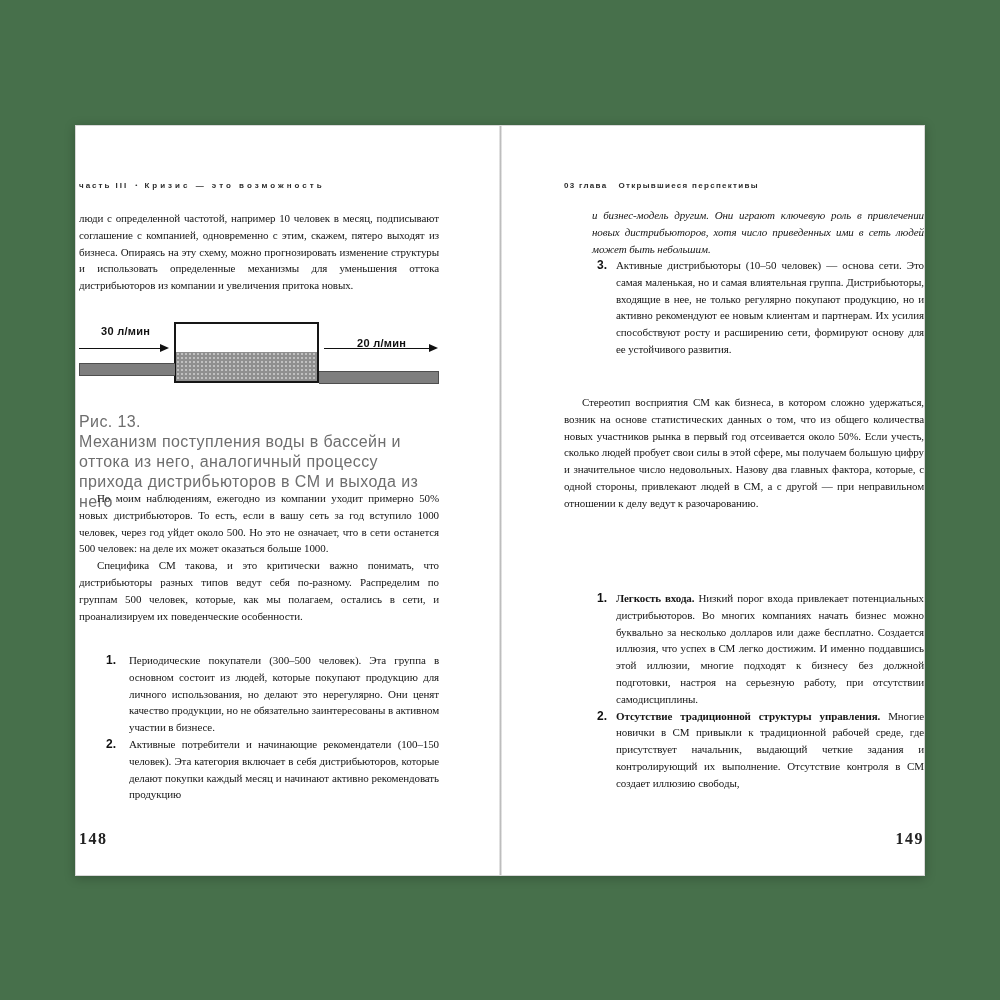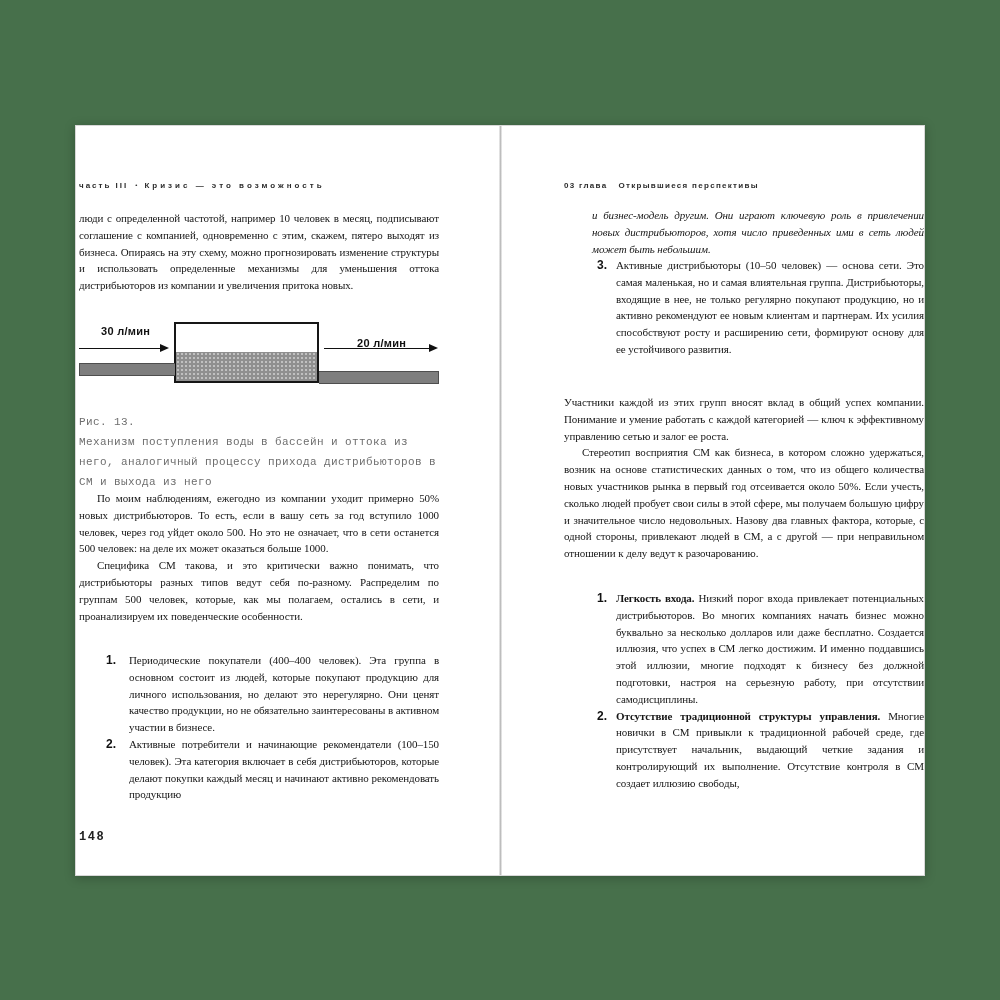--- a/index.html
+++ b/index.html
@@ -67,21 +67,21 @@
     background-color:#8f8f8f;
     background-image:radial-gradient(#c0c0c0 0.9px, rgba(0,0,0,0) 1px);
     background-size:4px 4px;
   }
   .pipe{position:absolute;background:#7e7e7e;border:1px solid #4e4e4e;box-sizing:border-box;}
   .pipe-l{left:0;top:42px;width:96px;height:13px;border-right:none;}
   .pipe-r{left:240px;top:50px;width:120px;height:13px;border-left:none;}
 
   
   .caption{
-    top:286px;font-family:Liberation Mono, monospace;font-size:11px;
+    top:286px;font-family:Liberation Sans, sans-serif;font-size:16px;
     color:#6e6e6e;letter-spacing:0.4px;line-height:20px;
   }
 
   
   .paras-l{top:364px;}
   .list-l{top:526px;}
   .tail-r{top:81px;}
   .tail-r .body{margin-left:28px;font-style:italic;}
   .item3-r{top:131px;}
   .paras-r{top:268px;}
@@ -92,21 +92,21 @@
   .num{
     position:absolute;left:27px;top:1px;
     font-family:"Liberation Sans",sans-serif;font-size:12px;font-weight:bold;color:#111;
   }
   .page.right .li{padding-left:52px;}
   .page.right .num{left:33px;}
   .lead{font-weight:bold;margin-top:16px;}
 
   
   .pagenum{
-    top:704px;font-family:Liberation Mono, monospace;font-size:12px;
+    top:704px;font-family:Liberation Serif, serif;font-size:16px;
     font-weight:bold;color:#222;letter-spacing:1.5px;
   }
   .pagenum.rightnum{text-align:right;}
 </style>
 </head>
 <body>
 
 <div class="spread">
 
   <section class="page left">
@@ -134,21 +134,21 @@
     </div>
 
     <div class="blk paras-l">
       <p class="body indent">По моим наблюдениям, ежегодно из компании уходит примерно 50% новых дистрибьюторов. То есть, если в вашу сеть за год вступило 1000 человек, через год уйдет около 500. Но это не означает, что в сети останется 500 человек: на деле их может оказаться больше 1000.</p>
       <p class="body indent">Специфика СМ такова, и это критически важно понимать, что дистрибьюторы разных типов ведут себя по-разному. Распределим по группам 500 человек, которые, как мы полагаем, остались в сети, и проанализируем их поведенческие особенности.</p>
     </div>
 
     <div class="blk list-l">
       <div class="li">
         <span class="num">1.</span>
-        <p class="body">Периодические покупатели (400–400 человек). Эта группа в основном состоит из людей, которые покупают продукцию для личного использования, но делают это нерегулярно. Они ценят качество продукции, но не обязательно заинтересованы в активном участии в бизнесе.</p>
+        <p class="body">Периодические покупатели (300–500 человек). Эта группа в основном состоит из людей, которые покупают продукцию для личного использования, но делают это нерегулярно. Они ценят качество продукции, но не обязательно заинтересованы в активном участии в бизнесе.</p>
       </div>
       <div class="li">
         <span class="num">2.</span>
         <p class="body">Активные потребители и начинающие рекомендатели (100–150 человек). Эта категория включает в себя дистрибьюторов, которые делают покупки каждый месяц и начинают активно рекомендовать продукцию</p>
       </div>
     </div>
 
     <div class="blk pagenum">148</div>
   </section>
 
@@ -162,31 +162,31 @@
     </div>
 
     <div class="blk item3-r">
       <div class="li">
         <span class="num">3.</span>
         <p class="body">Активные дистрибьюторы (10–50 человек) — основа сети. Это самая маленькая, но и самая влиятельная группа. Дистрибьюторы, входящие в нее, не только регулярно покупают продукцию, но и активно рекомендуют ее новым клиентам и партнерам. Их усилия способствуют росту и расширению сети, формируют основу для ее устойчивого развития.</p>
       </div>
     </div>
 
     <div class="blk paras-r">
-      <p class="body">Участники каждой из этих групп вносят вклад в общий успех компании. Понимание и умение работать с каждой категорией — ключ к эффективному управлению сетью и залог ее роста.</p>
       <p class="body indent">Стереотип восприятия СМ как бизнеса, в котором сложно удержаться, возник на основе статистических данных о том, что из общего количества новых участников рынка в первый год отсеивается около 50%. Если учесть, сколько людей пробует свои силы в этой сфере, мы получаем большую цифру и значительное число недовольных. Назову два главных фактора, которые, с одной стороны, привлекают людей в СМ, а с другой — при неправильном отношении к делу ведут к разочарованию.</p>
     </div>
 
     <div class="blk list-r">
       <div class="li">
         <span class="num">1.</span>
         <p class="body"><b class="lead">Легкость входа.</b> <span>Низкий порог входа привлекает потенциальных дистрибьюторов. Во многих компаниях начать бизнес можно буквально за несколько долларов или даже бесплатно. Создается иллюзия, что успех в СМ легко достижим. И именно поддавшись этой иллюзии, многие подходят к бизнесу без должной подготовки, настроя на серьезную работу, при отсутствии самодисциплины.</span></p>
       </div>
       <div class="li">
         <span class="num">2.</span>
         <p class="body"><b class="lead">Отсутствие традиционной структуры управления.</b> <span>Многие новички в СМ привыкли к традиционной рабочей среде, где присутствует начальник, выдающий четкие задания и контролирующий их выполнение. Отсутствие контроля в СМ создает иллюзию свободы,</span></p>
       </div>
     </div>
 
+    <div class="blk pagenum rightnum">149</div>
   </section>
 
   <div class="fold"></div>
 </div>
 
 </body></html>

